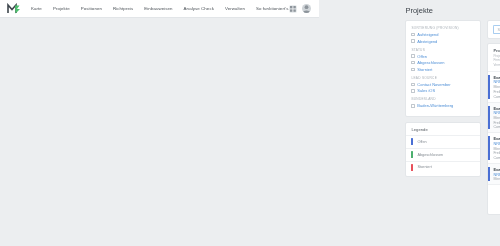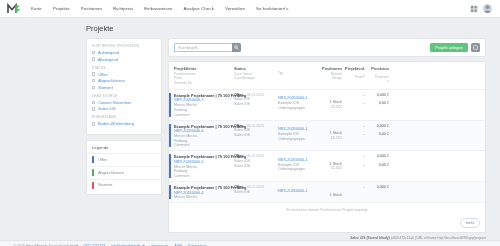--- a/index.html
+++ b/index.html
@@ -2,21 +2,21 @@
 <html><head>
 <meta charset="utf-8">
 <style>
   * { box-sizing: border-box; margin: 0; padding: 0; }
   html, body {
     width: 500px; height: 246px;
     font-family: "Liberation Sans", sans-serif;
     background: #eceef0;
     overflow: hidden;
   }
-  .app { width: 500px; height: 246px; position: relative; display: flex; flex-direction: column; }
+  .app { width: 500px; height: 246px; position: relative; display: flex; }
 
   
   .navbar {
     height: 18px; background: #ffffff; border-bottom: 1px solid #e2e5e8;
     display: flex; align-items: center; padding: 0 6px; flex: 0 0 auto;
   }
   .brand { width: 16px; height: 12px; margin-right: 8px; position: relative; }
   .brand svg { display: block; }
   .nav-items { display: flex; align-items: center; gap: 9px; }
   .nav-item {

